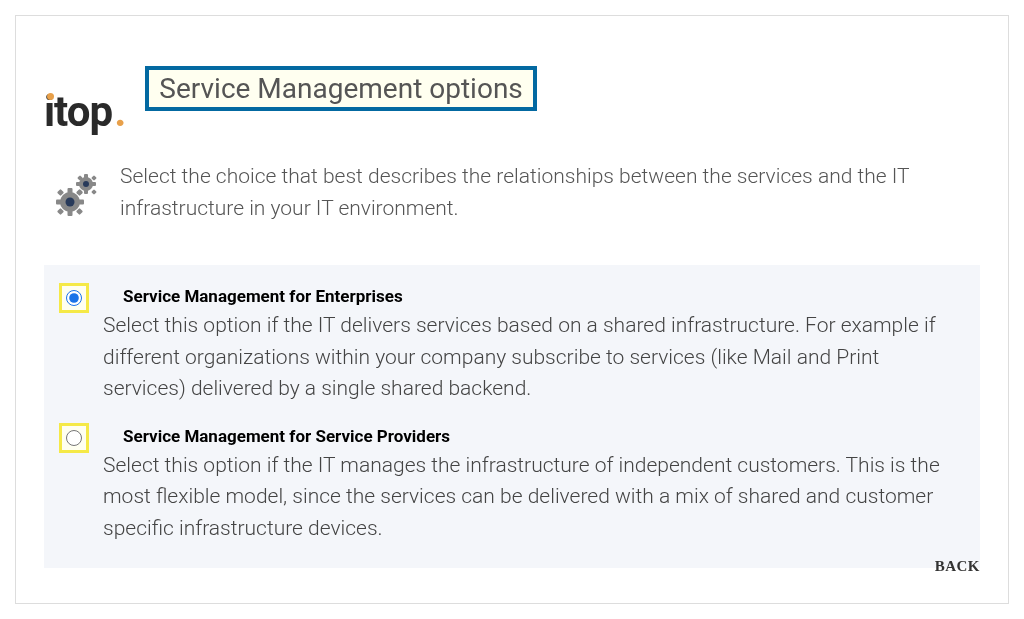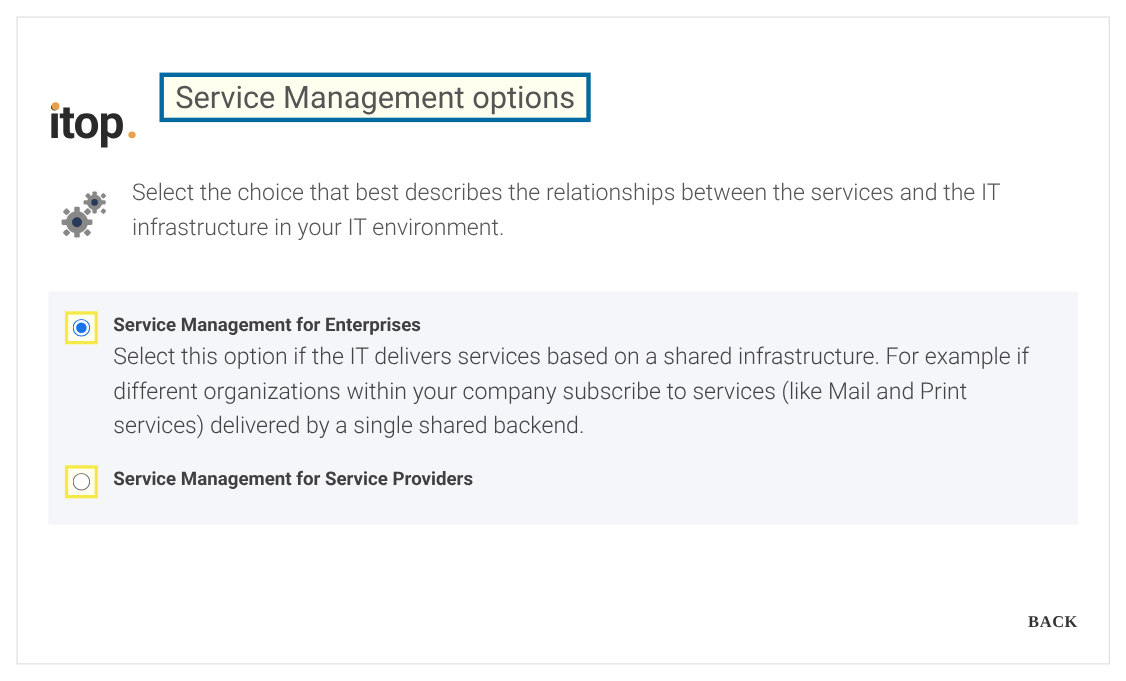--- a/index.html
+++ b/index.html
@@ -109,22 +109,23 @@
       accent-color: #1a73e8;
       cursor: pointer;
     }
     .option-content {
       flex: 1;
       padding-top: 3px;
     }
     .option-title {
       font-size: 17px;
       font-weight: 700;
-      color: #404040;
+      color: #000000;
       margin-bottom: 4px;
+      margin-left: 20px;
     }
     .option-desc {
       font-size: 21px;
       color: #444;
       line-height: 1.5;
       font-weight: 300;
     }
     .footer {
       position: absolute;
       bottom: 28px;
@@ -215,20 +216,21 @@
         <div class="option-title">Service Management for Enterprises</div>
         <div class="option-desc">Select this option if the IT delivers services based on a shared infrastructure. For example if different organizations within your company subscribe to services (like Mail and Print services) delivered by a single shared backend.</div>
       </div>
     </div>
     <div class="option-row">
       <div class="radio-highlight">
         <input type="radio" name="svc" class="radio-input" style="">
       </div>
       <div class="option-content">
         <div class="option-title">Service Management for Service Providers</div>
+        <div class="option-desc">Select this option if the IT manages the infrastructure of independent customers. This is the most flexible model, since the services can be delivered with a mix of shared and customer specific infrastructure devices.</div>
       </div>
     </div>
   </div>
 
   <div class="footer">
     <button class="back-btn">BACK</button>
   </div>
 </div>
 
 </body></html>

